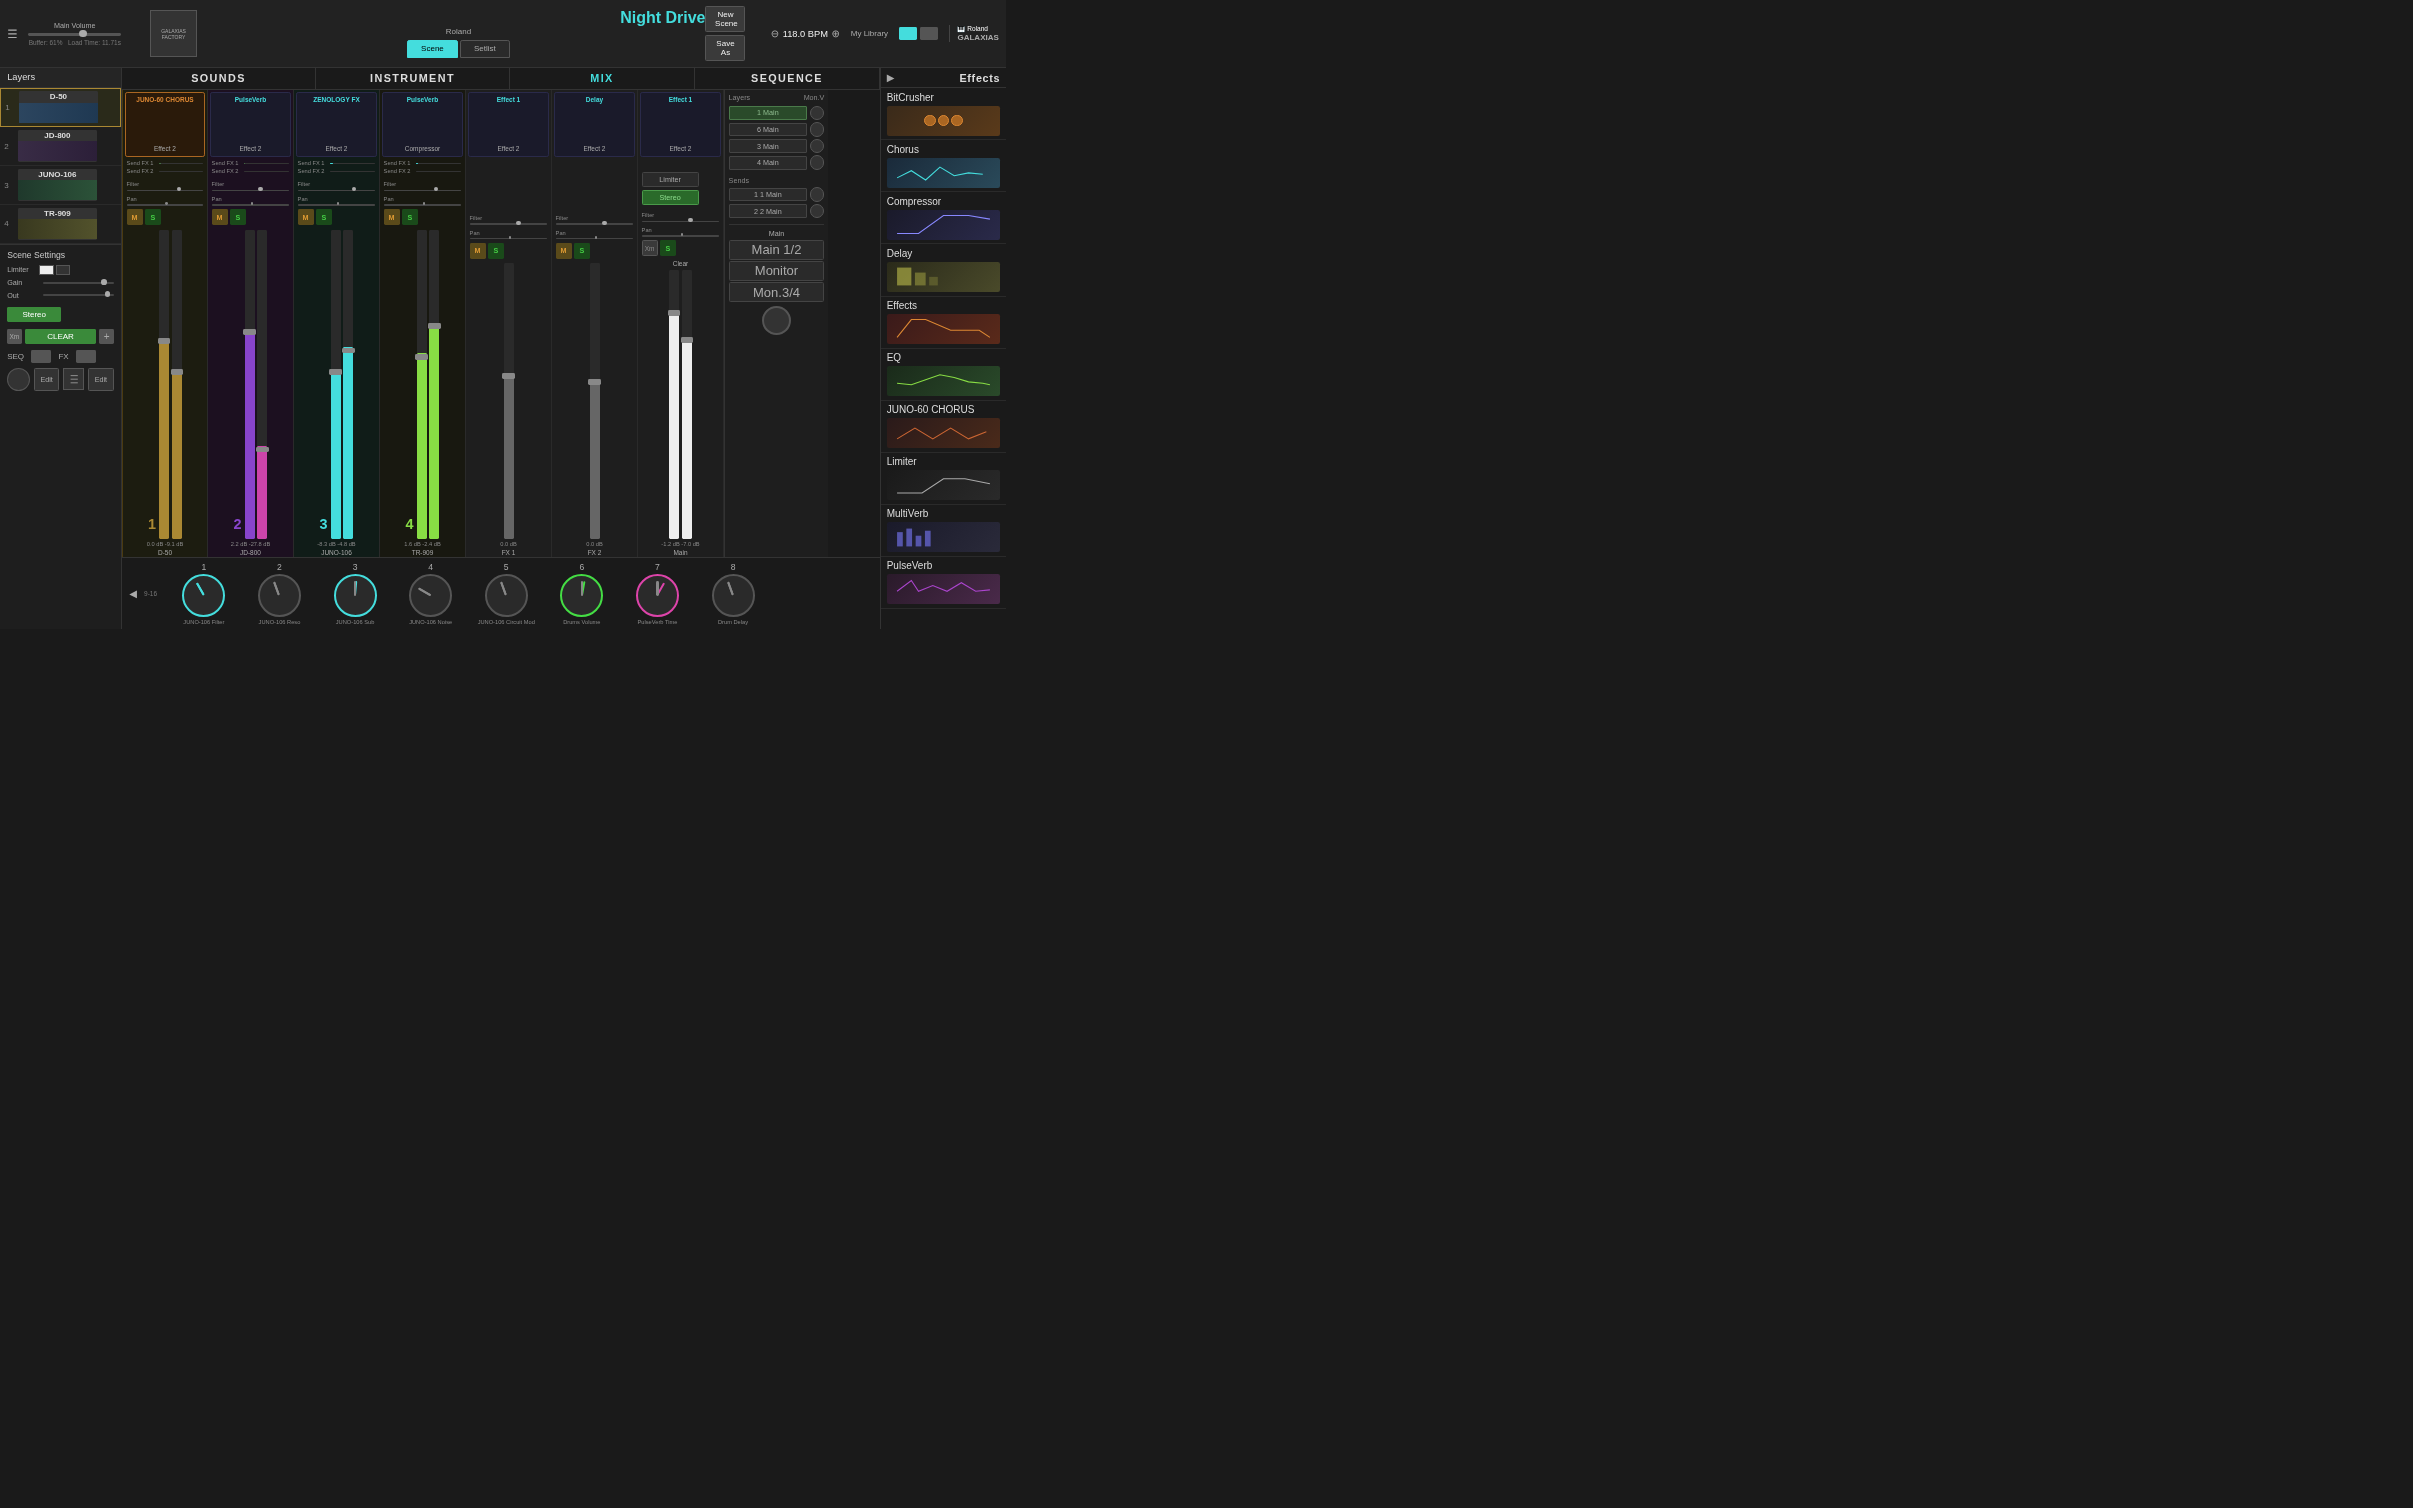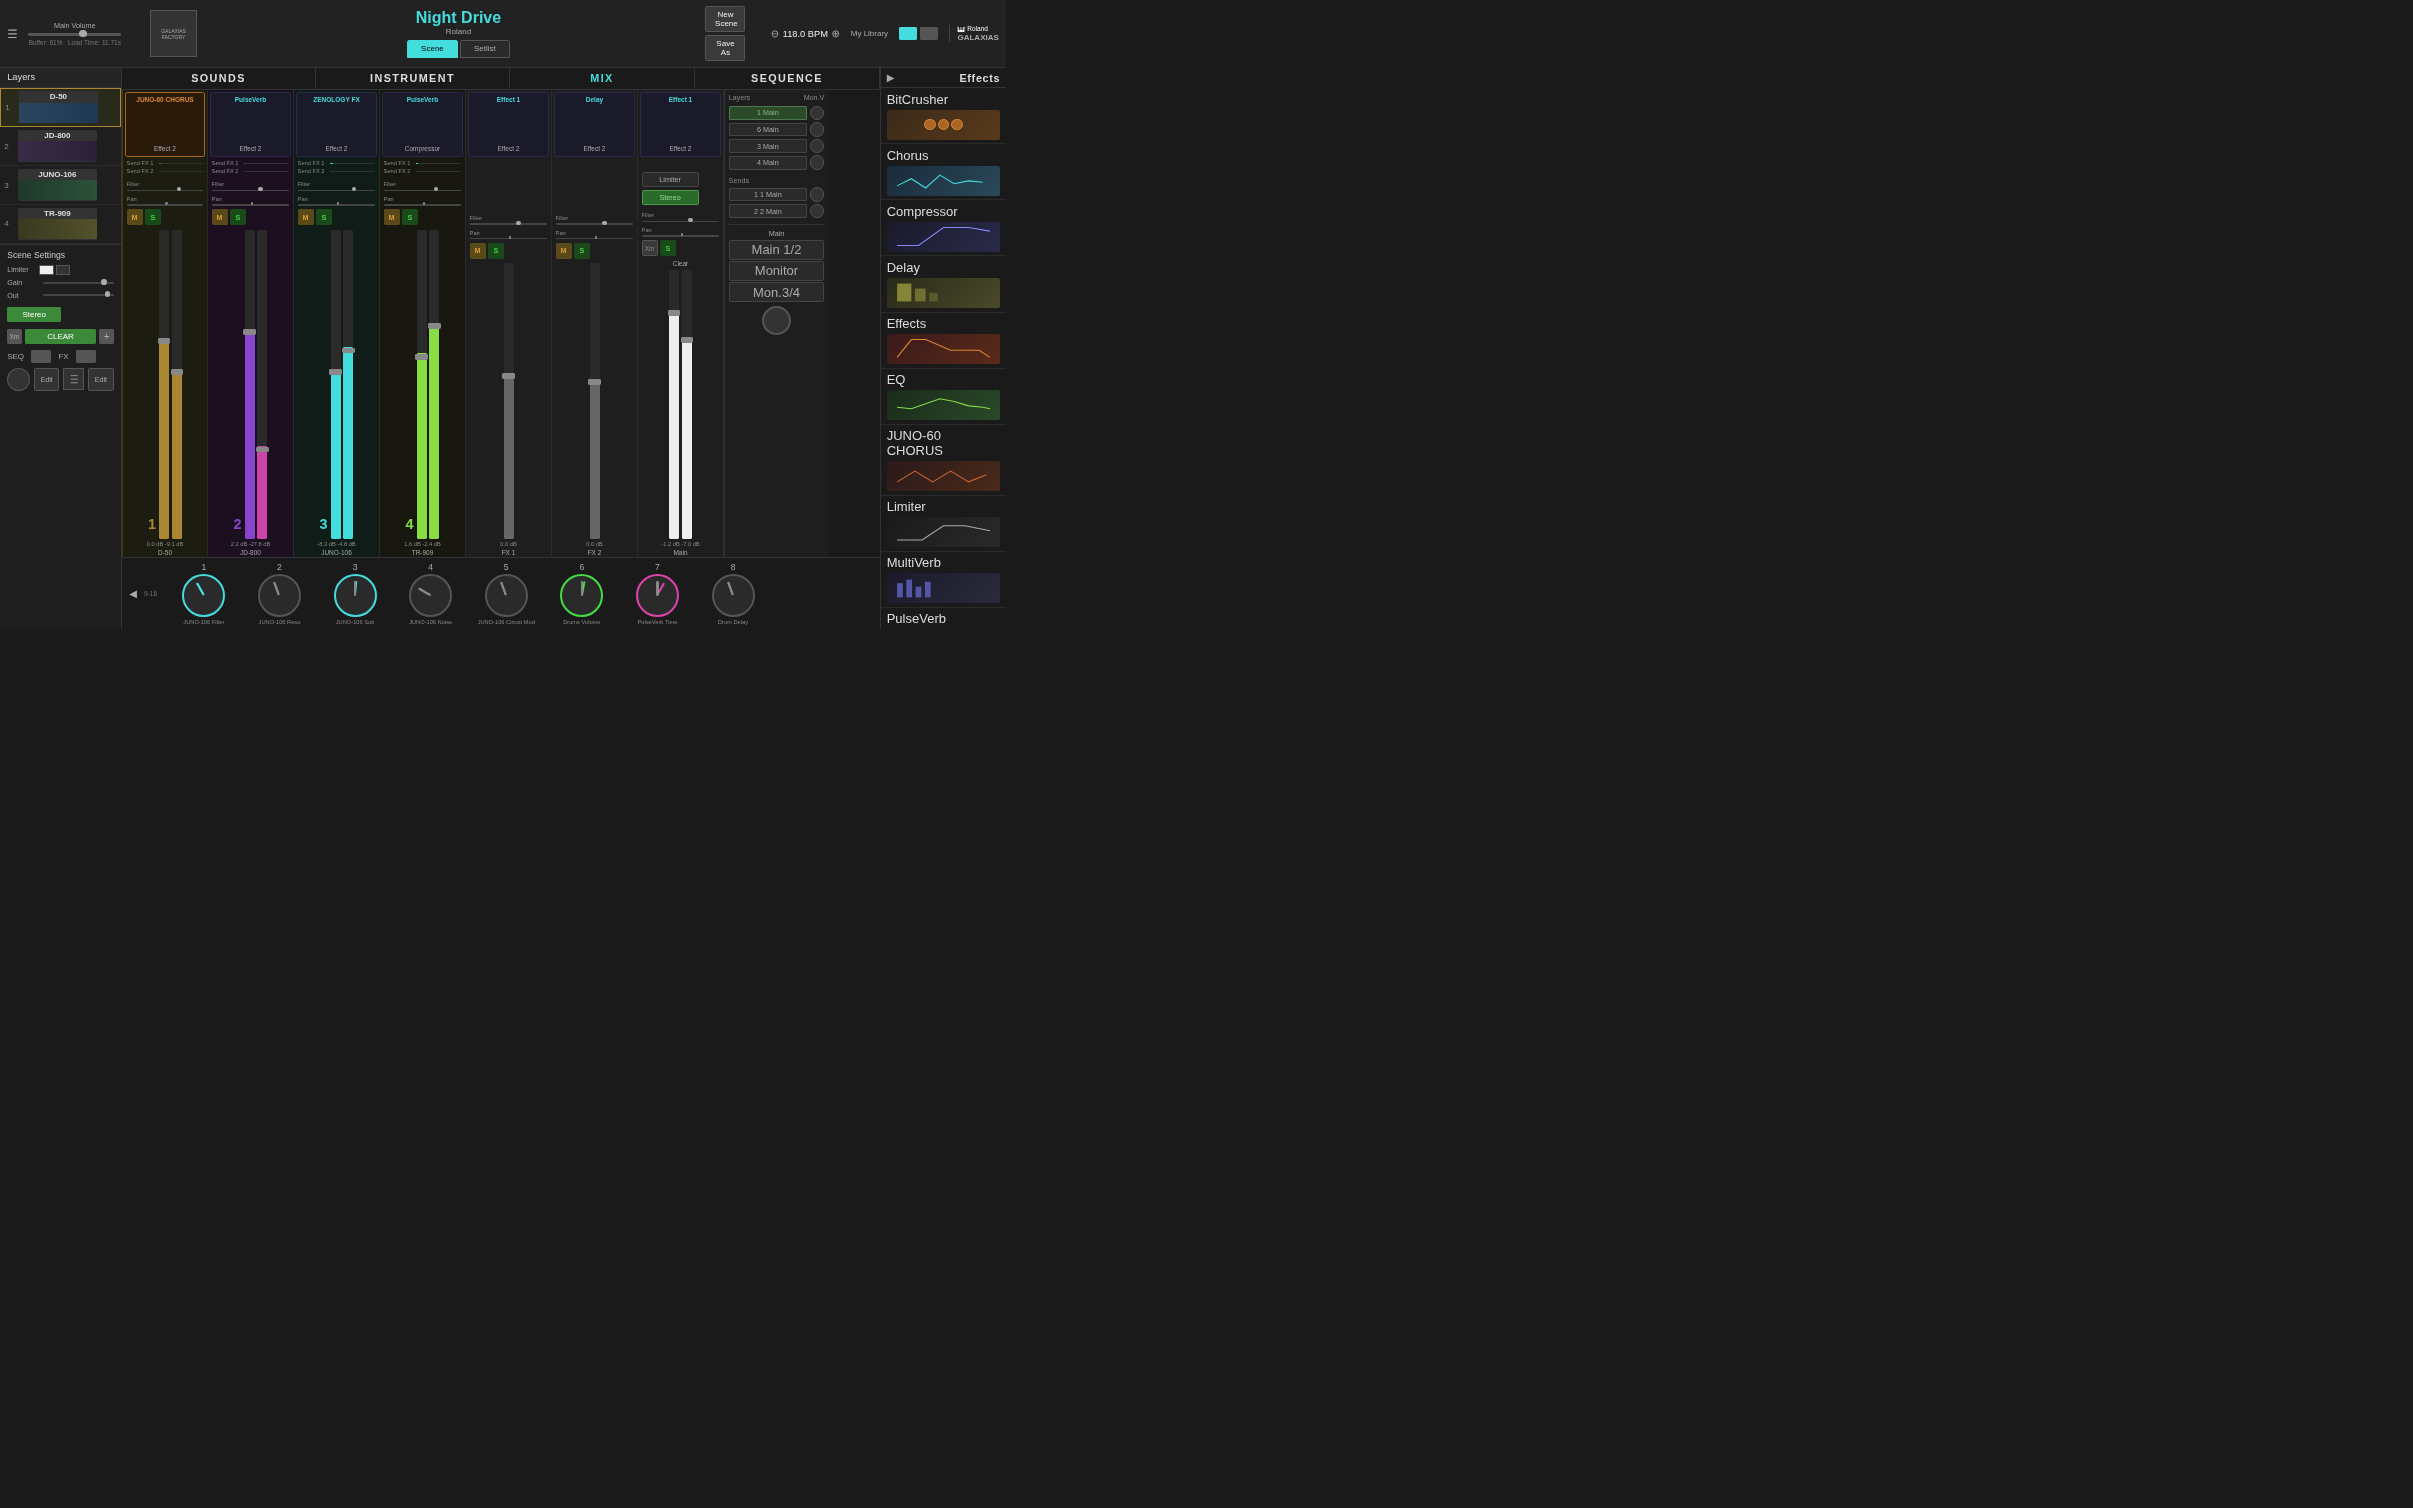--- a/index.html
+++ b/index.html
@@ -28,21 +28,21 @@
     .main-volume-area { display: flex; flex-direction: column; align-items: center; margin-right: 14.4px; }
     .main-volume-label { font-size: 7.2px; color: #aaa; margin-bottom: 2.9px; }
     .volume-slider { width: 93px; height: 2.9px; background: #555; border-radius: 1.4px; position: relative; }
     .volume-thumb { position: absolute; left: 55%; top: -2.9px; width: 7.2px; height: 7.2px; background: #aaa; border-radius: 50%; }
     .buffer-info { font-size: 6.5px; color: #777; margin-top: 2.9px; }
 
     .logo-area { margin: 0 14.4px; }
     .logo-img { width: 47px; height: 47px; background: #333; border: 0.7px solid #555; display: flex; align-items: center; justify-content: center; font-size: 5.7px; color: #aaa; }
 
     .title-area { flex: 1; text-align: center; }
-    .title-main { font-size: 16px; color: #4dd; font-weight: bold; }
+    .title-main { font-size: 16px; color: #4dd; font-weight: bold; text-align: right; }
     .title-sub { font-size: 8px; color: #aaa; }
 
     .scene-buttons { display: flex; flex-direction: column; gap: 3.6px; margin-right: 14.4px; }
     .scene-btn { background: #3a3a3a; border: 0.7px solid #555; color: #eee; padding: 2.9px 8.6px; font-size: 8px; cursor: pointer; border-radius: 1.4px; width: 40px; text-align: center; }
     .tab-btn { padding: 3.6px 13px; font-size: 8px; cursor: pointer; border-radius: 2.2px 2.2px 0 0; border: 0.7px solid #555; }
     .tab-btn.active { background: #4dd; color: #000; border-color: #4dd; }
     .tab-btn.inactive { background: #2a2a2a; color: #aaa; }
 
     .bpm-area { display: flex; align-items: center; gap: 3.6px; margin: 0 10.8px; }
     .bpm-minus, .bpm-plus { color: #aaa; font-size: 10px; cursor: pointer; }
@@ -288,21 +288,21 @@
       border-bottom: 0.7px solid #333;
     }
     .expand-arrow { color: #aaa; font-size: 10px; cursor: pointer; }
     .effects-title { font-size: 10.8px; color: #ddd; font-weight: bold; letter-spacing: 0.7px; }
 
     .effect-card {
       padding: 3.6px 5.7px;
       border-bottom: 0.7px solid #2a2a2a;
       cursor: pointer;
     }
-    .effect-card-title { font-size: 13px; color: #ddd; margin-bottom: 2.9px; }
+    .effect-card-title { font-size: 10px; color: #ddd; margin-bottom: 2.9px; }
     .effect-preview {
       width: 100%;
       height: 30px;
       border-radius: 2.2px;
       display: flex;
       align-items: center;
       justify-content: center;
     }
     .effect-preview.bitcrusher { background: linear-gradient(135deg, #3a2a1a, #5a3a1a); }
     .effect-preview.chorus { background: linear-gradient(135deg, #1a2a3a, #2a4a5a); }

